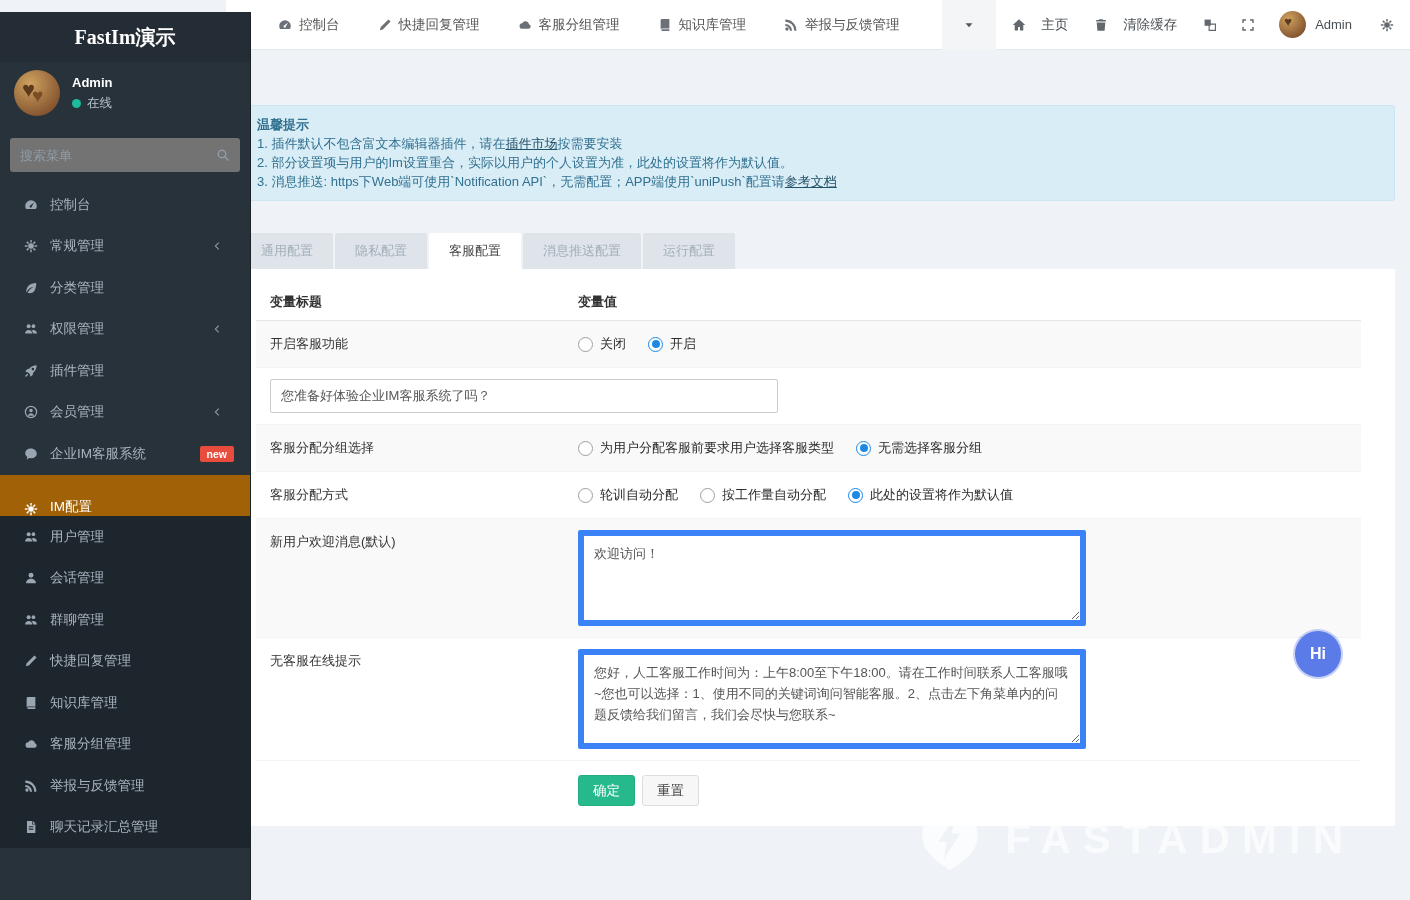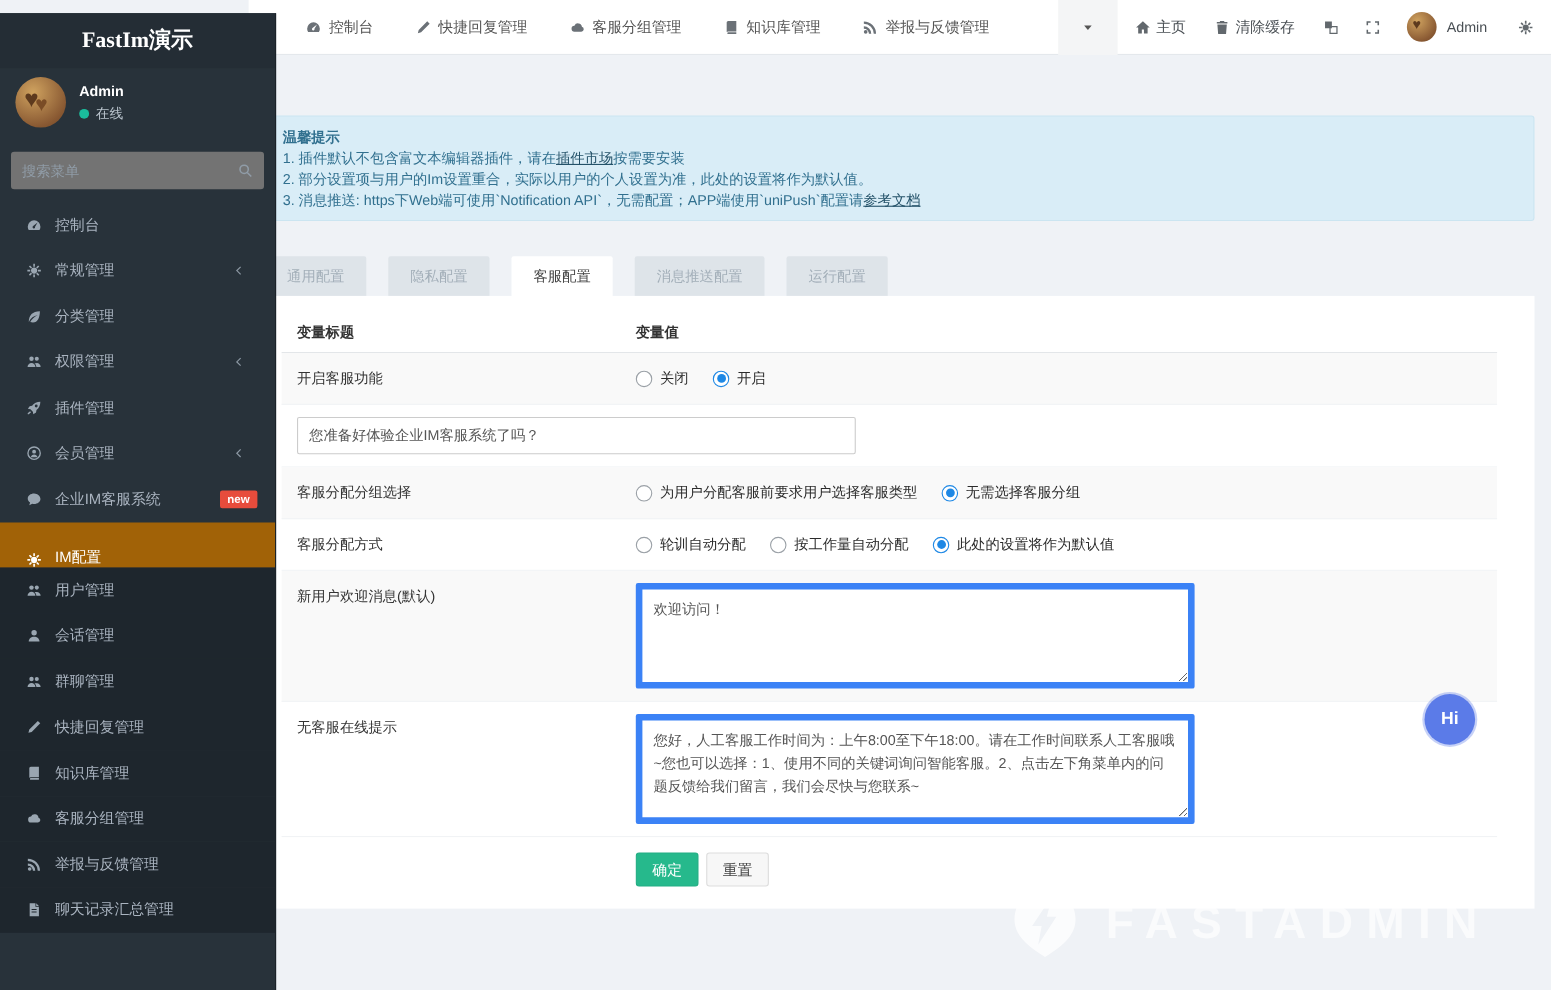--- a/index.html
+++ b/index.html
@@ -46,40 +46,40 @@
   
   .topbar { position:absolute; left:226px; top:0; width:1184px; height:50px; background:#fff;
     border-bottom:1px solid #e4e8ec; display:flex; align-items:center; z-index:4; }
   .topmenu { display:flex; align-items:center; gap:38px; margin-left:52px; }
   .topmenu .titem { color:#555; font-size:13.5px; display:flex; align-items:center; gap:7px; cursor:pointer; }
   .topmenu .titem .ic { color:#6b7177; }
   .top-right { margin-left:auto; display:flex; align-items:center; height:50px; }
   .caret-box { width:54px; height:50px; background:#f4f5f6; display:flex; align-items:center;
     justify-content:center; color:#555; cursor:pointer; margin-right:16px; }
   .caret-box .ic { width:10px; height:10px; }
-  .tr-item { display:flex; align-items:center; gap:5px; color:#494f54; font-size:13.5px;
+  .tr-item { display:flex; align-items:center; gap:15px; color:#494f54; font-size:13.5px;
     margin-right:26px; cursor:pointer; }
   .tr-item .ic { color:#62686d; }
   .tr-icon { color:#62686d; margin-right:24px; cursor:pointer; }
   .mini-avatar { width:27px; height:27px; border-radius:50%; flex:none;
     background:radial-gradient(circle at 35% 30%, #cfa25f, #8a5a33 70%, #6b4123); position:relative; overflow:hidden; }
   .mini-avatar span { position:absolute; left:5px; top:4px; color:#5d3a1e; font-size:13px; line-height:1; }
   .top-user { display:flex; align-items:center; gap:9px; margin-right:28px; color:#494f54; cursor:pointer; }
   .gear-right { margin-right:16px; }
 
   
   .page { position:absolute; left:226px; top:50px; width:1184px; height:850px;
     background:#eff2f6; padding:38px 15px 0 15px; }
 
   .alert { background:#d9edf7; border:1px solid #cbe5f1; border-radius:3px;
     color:#31708f; padding:9px 15px; line-height:19px; font-size:13px;margin-top:17px; }
   .alert .atitle { font-weight:bold; }
   .alert a { color:#245269; text-decoration:underline; cursor:pointer; }
 
-  .tabs { display:flex; gap:20px; margin-top:32px; }
+  .tabs { display:flex; gap:2px; margin-top:32px; }
   .tab { padding:0 20px; height:36px; line-height:36px; background:#dee4e9; color:#a3afb9;
     font-size:13px; cursor:pointer; border-radius:2px 2px 0 0; }
   .tab.active { background:#fff; color:#444; }
 
   .panel { background:#fff; min-height:531px; padding:15px 15px 20px 15px; position:relative; }
   .ctable { width:1105px; }
   .trow { display:flex; border-bottom:1px solid #f1f3f5; }
   .trow.head { border-bottom:1px solid #e3e6e9; }
   .trow.odd { background:#f9f9f9; }
   .tlabel { width:308px; padding:14px; font-size:13px; color:#333; flex:none; }

